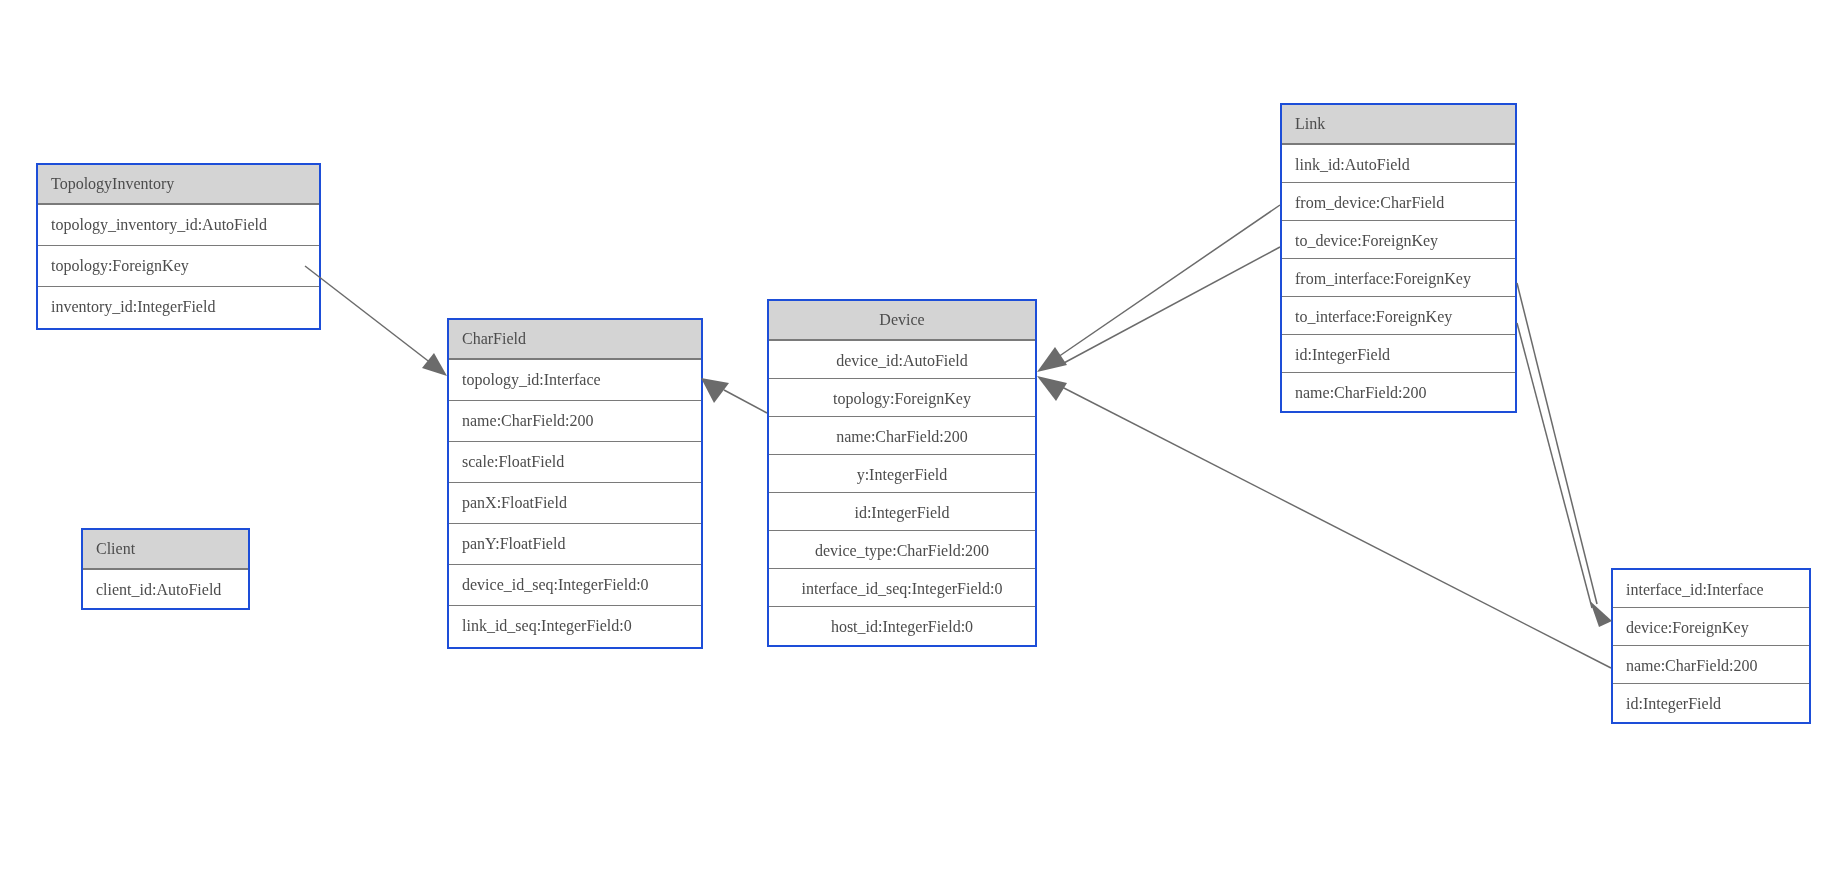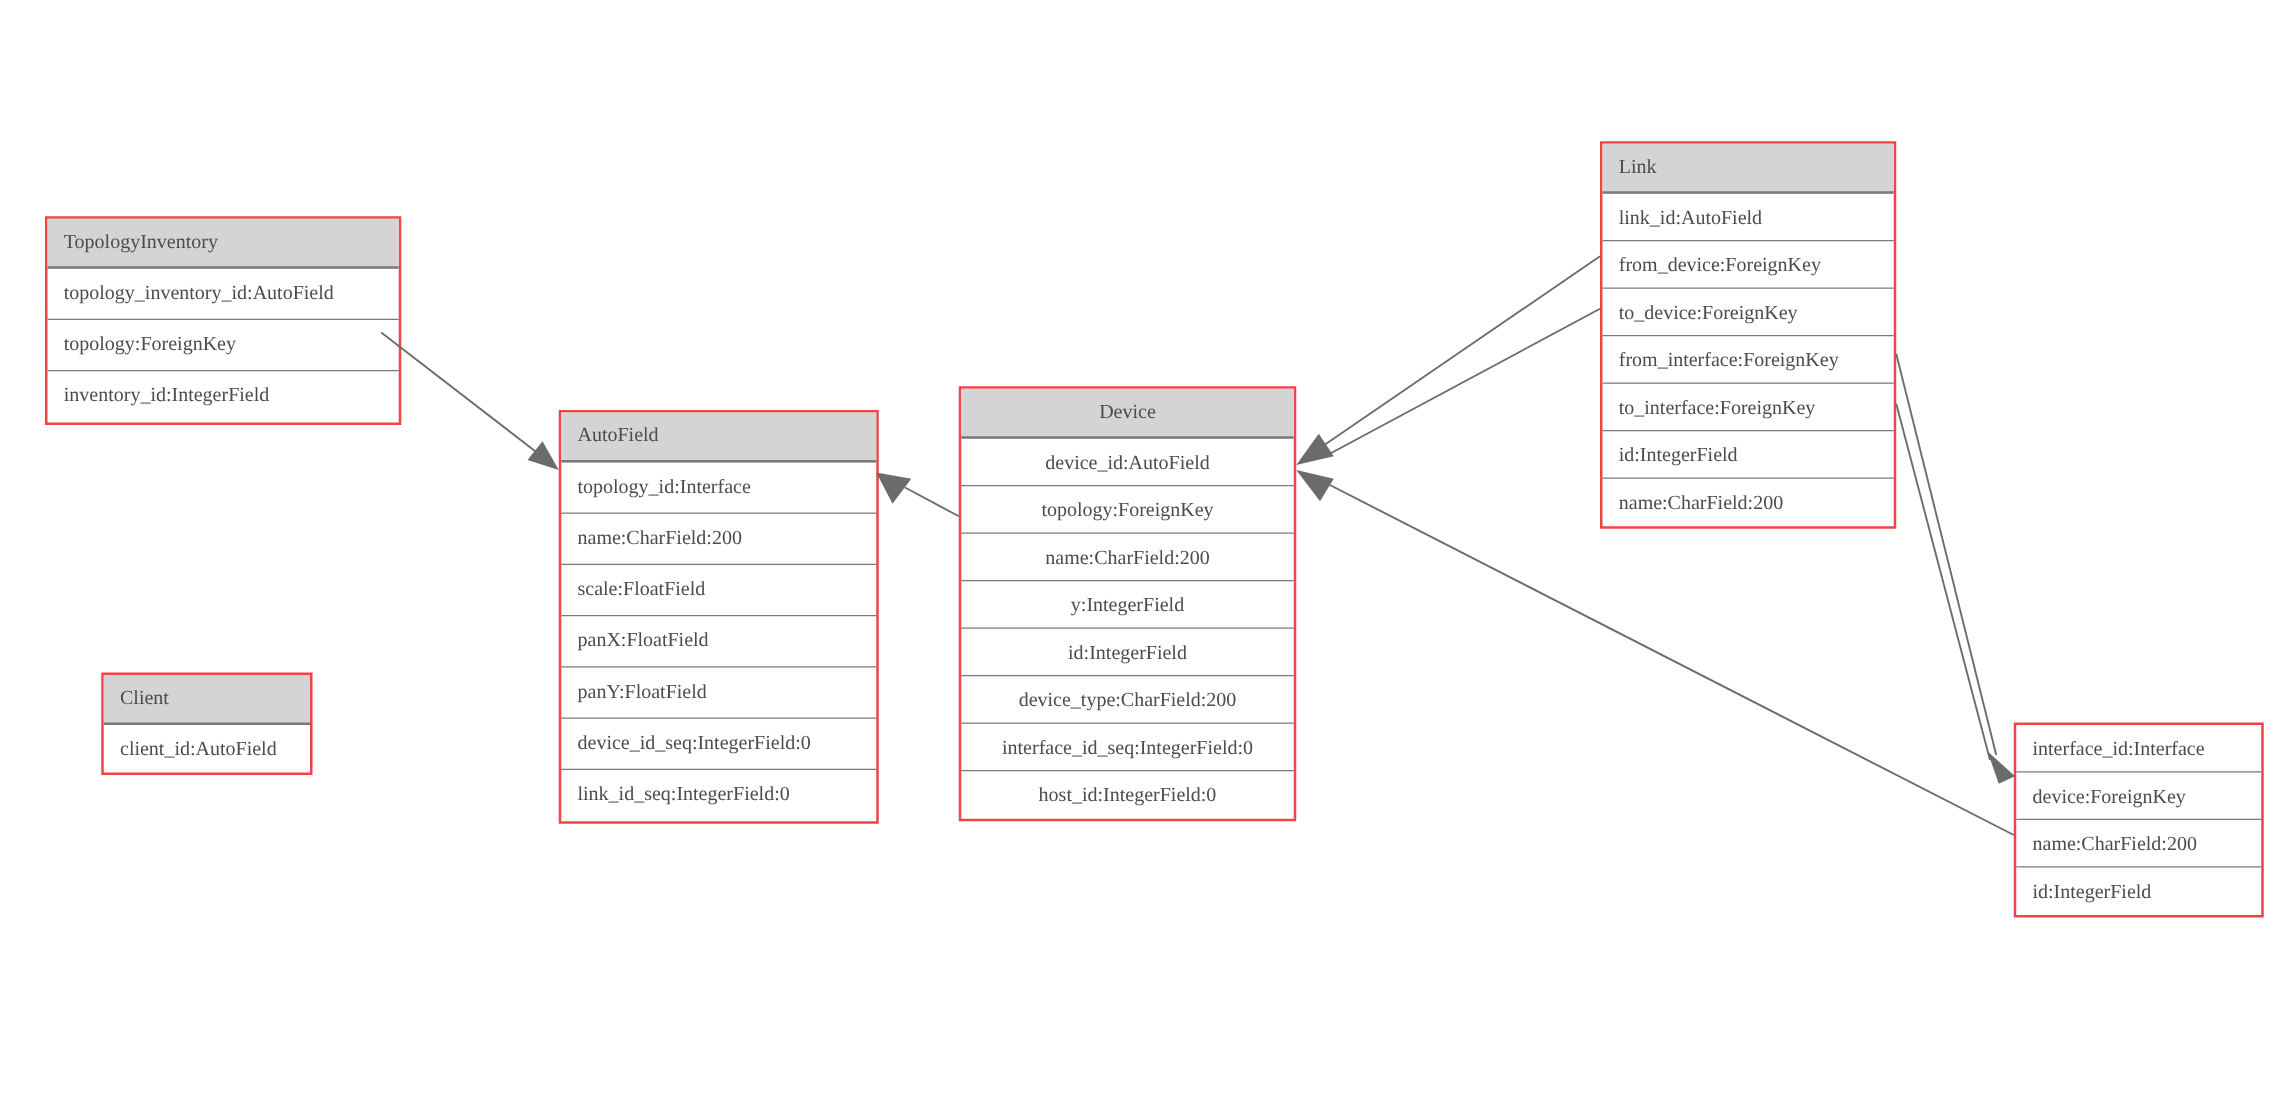--- a/index.html
+++ b/index.html
@@ -6,26 +6,25 @@
   #canvas{
     position:relative;
     width:1824px;height:874px;
     background:#ffffff;
     overflow:hidden;
     font-family:"Liberation Serif","DejaVu Serif",serif;
   }
   .entity{
     position:absolute;
     background:#ffffff;
-    border:2px solid #ef4444;
+    border:2px solid #1d4ed8;
     box-sizing:border-box;
     color:#4c4c4c;
     font-size:16px;
     z-index:2;
-    margin-top:10px;
   }
   .entity .hdr{
     height:40px;line-height:38px;
     padding:0 13px;
     background:#d4d4d4;
     border-bottom:2px solid #7a7a7a;
     box-sizing:border-box;
     white-space:nowrap;
     overflow:hidden;
   }
@@ -54,21 +53,21 @@
 <div id="canvas">
 
   <div class="entity rh41" style="left:36px;top:163px;width:285px;">
     <div class="hdr">TopologyInventory</div>
     <div class="row">topology_inventory_id:AutoField</div>
     <div class="row">topology:ForeignKey</div>
     <div class="row">inventory_id:IntegerField</div>
   </div>
 
   <div class="entity rh41" style="left:447px;top:318px;width:256px;">
-    <div class="hdr">AutoField</div>
+    <div class="hdr">CharField</div>
     <div class="row">topology_id:Interface</div>
     <div class="row">name:CharField:200</div>
     <div class="row">scale:FloatField</div>
     <div class="row">panX:FloatField</div>
     <div class="row">panY:FloatField</div>
     <div class="row">device_id_seq:IntegerField:0</div>
     <div class="row">link_id_seq:IntegerField:0</div>
   </div>
 
   <div class="entity" style="left:81px;top:528px;width:169px;">
@@ -84,21 +83,21 @@
     <div class="row">y:IntegerField</div>
     <div class="row">id:IntegerField</div>
     <div class="row">device_type:CharField:200</div>
     <div class="row">interface_id_seq:IntegerField:0</div>
     <div class="row">host_id:IntegerField:0</div>
   </div>
 
   <div class="entity" style="left:1280px;top:103px;width:237px;">
     <div class="hdr">Link</div>
     <div class="row">link_id:AutoField</div>
-    <div class="row">from_device:ForeignKey</div>
+    <div class="row">from_device:CharField</div>
     <div class="row">to_device:ForeignKey</div>
     <div class="row">from_interface:ForeignKey</div>
     <div class="row">to_interface:ForeignKey</div>
     <div class="row">id:IntegerField</div>
     <div class="row">name:CharField:200</div>
   </div>
 
   <div class="entity" style="left:1611px;top:568px;width:200px;">
     <div class="row">interface_id:Interface</div>
     <div class="row">device:ForeignKey</div>

